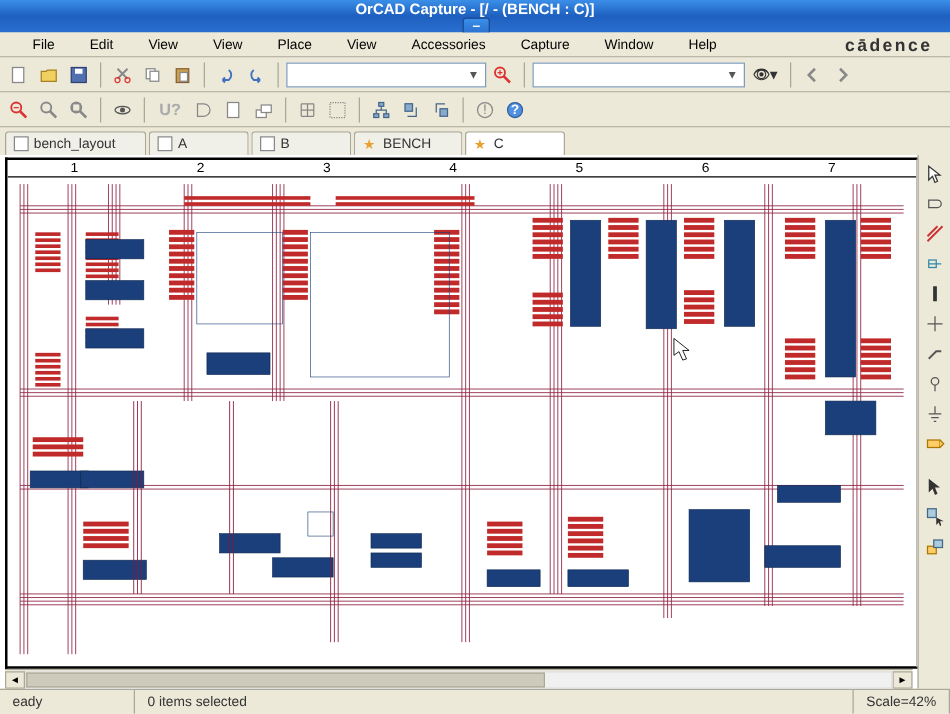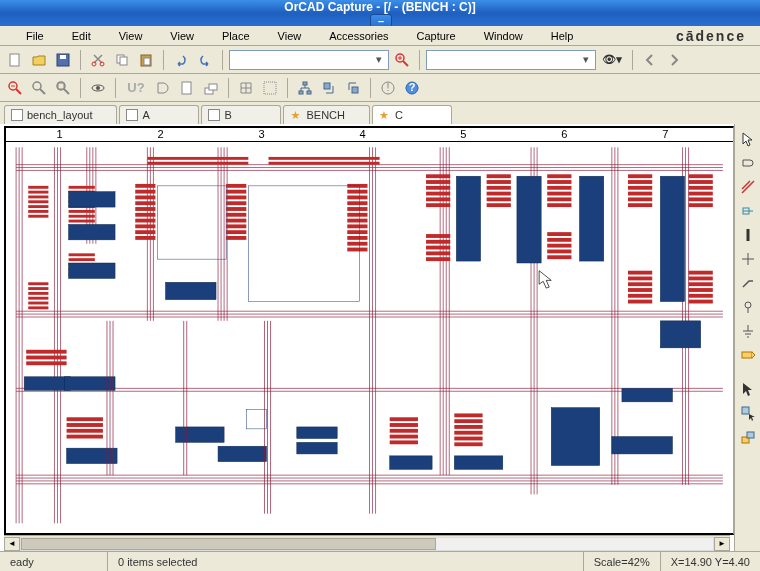--- a/index.html
+++ b/index.html
@@ -665,14 +665,13 @@
           <rect x="7" y="3" width="7" height="6" fill="#acd" stroke="#468"></rect>
         </svg>
       </div>
   </div>
 </div>
 
 <div class="statusbar">
   <div class="status-cell" style="width:108px">eady</div>
   <div class="status-cell wide">0 items selected</div>
   <div class="status-cell">Scale=42%</div>
-  <div class="status-cell" style="border-right:none">X=14.90  Y=4.40</div>
 </div>
 
 </body></html>

